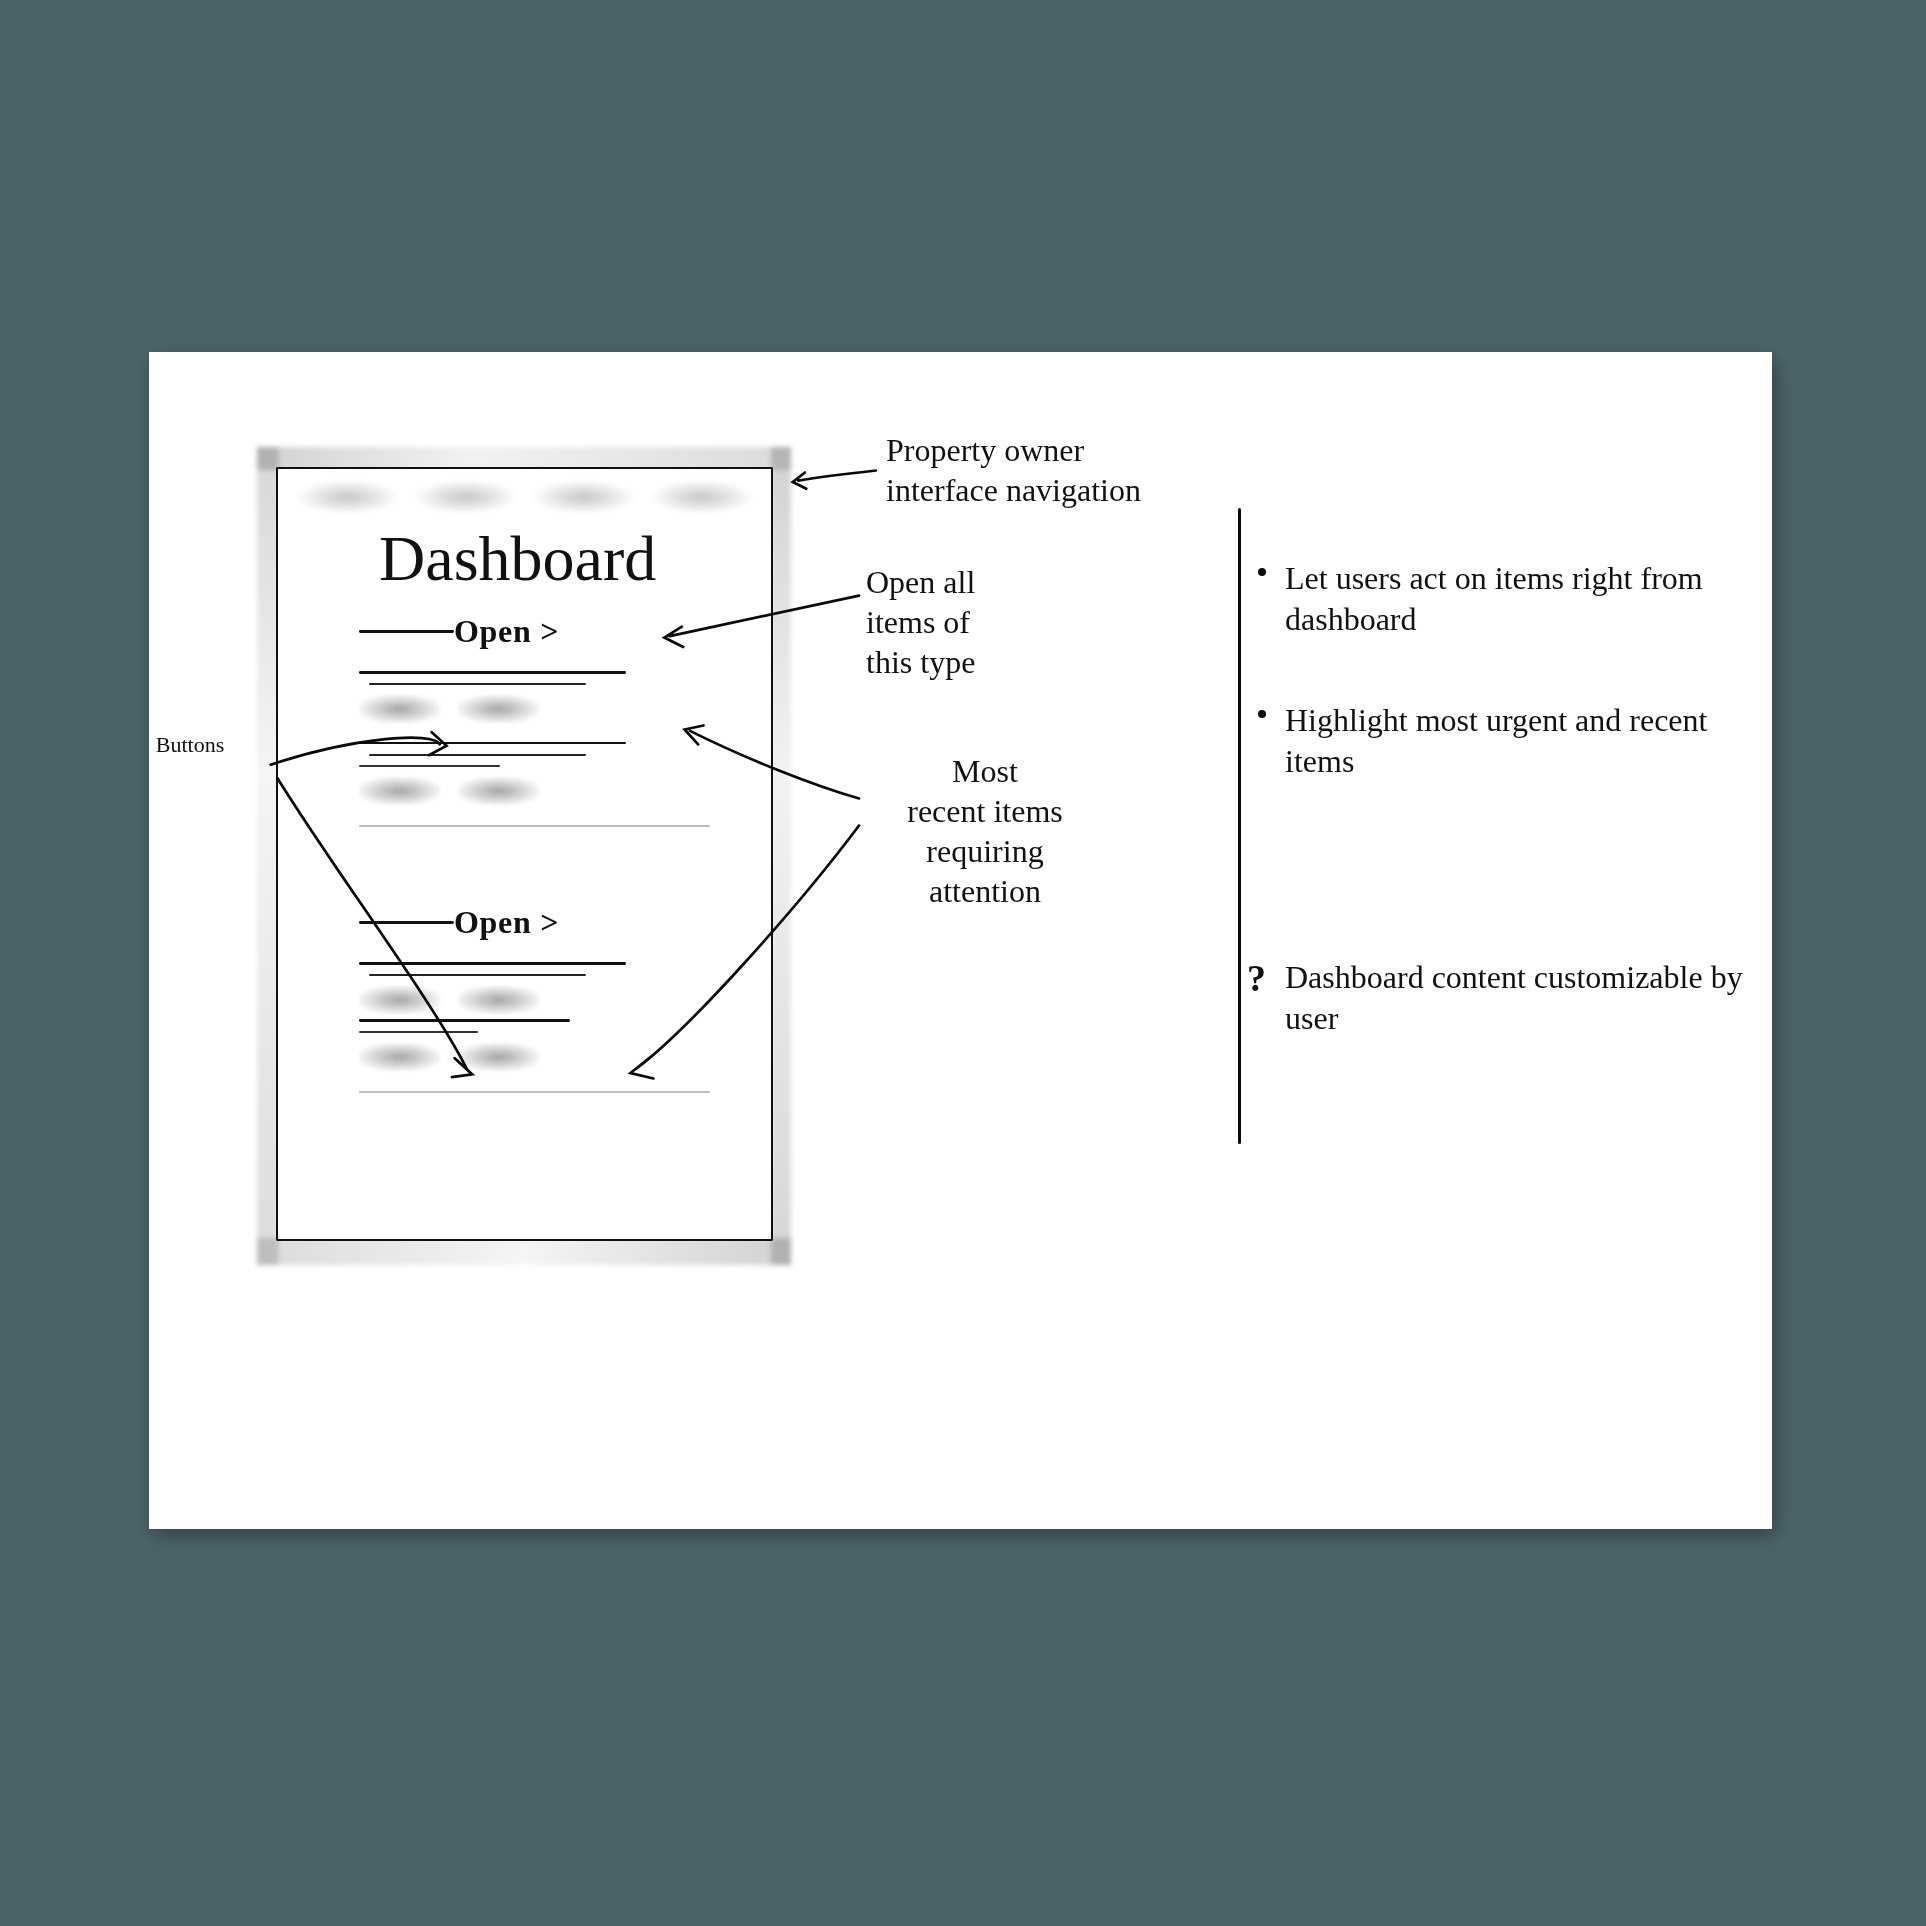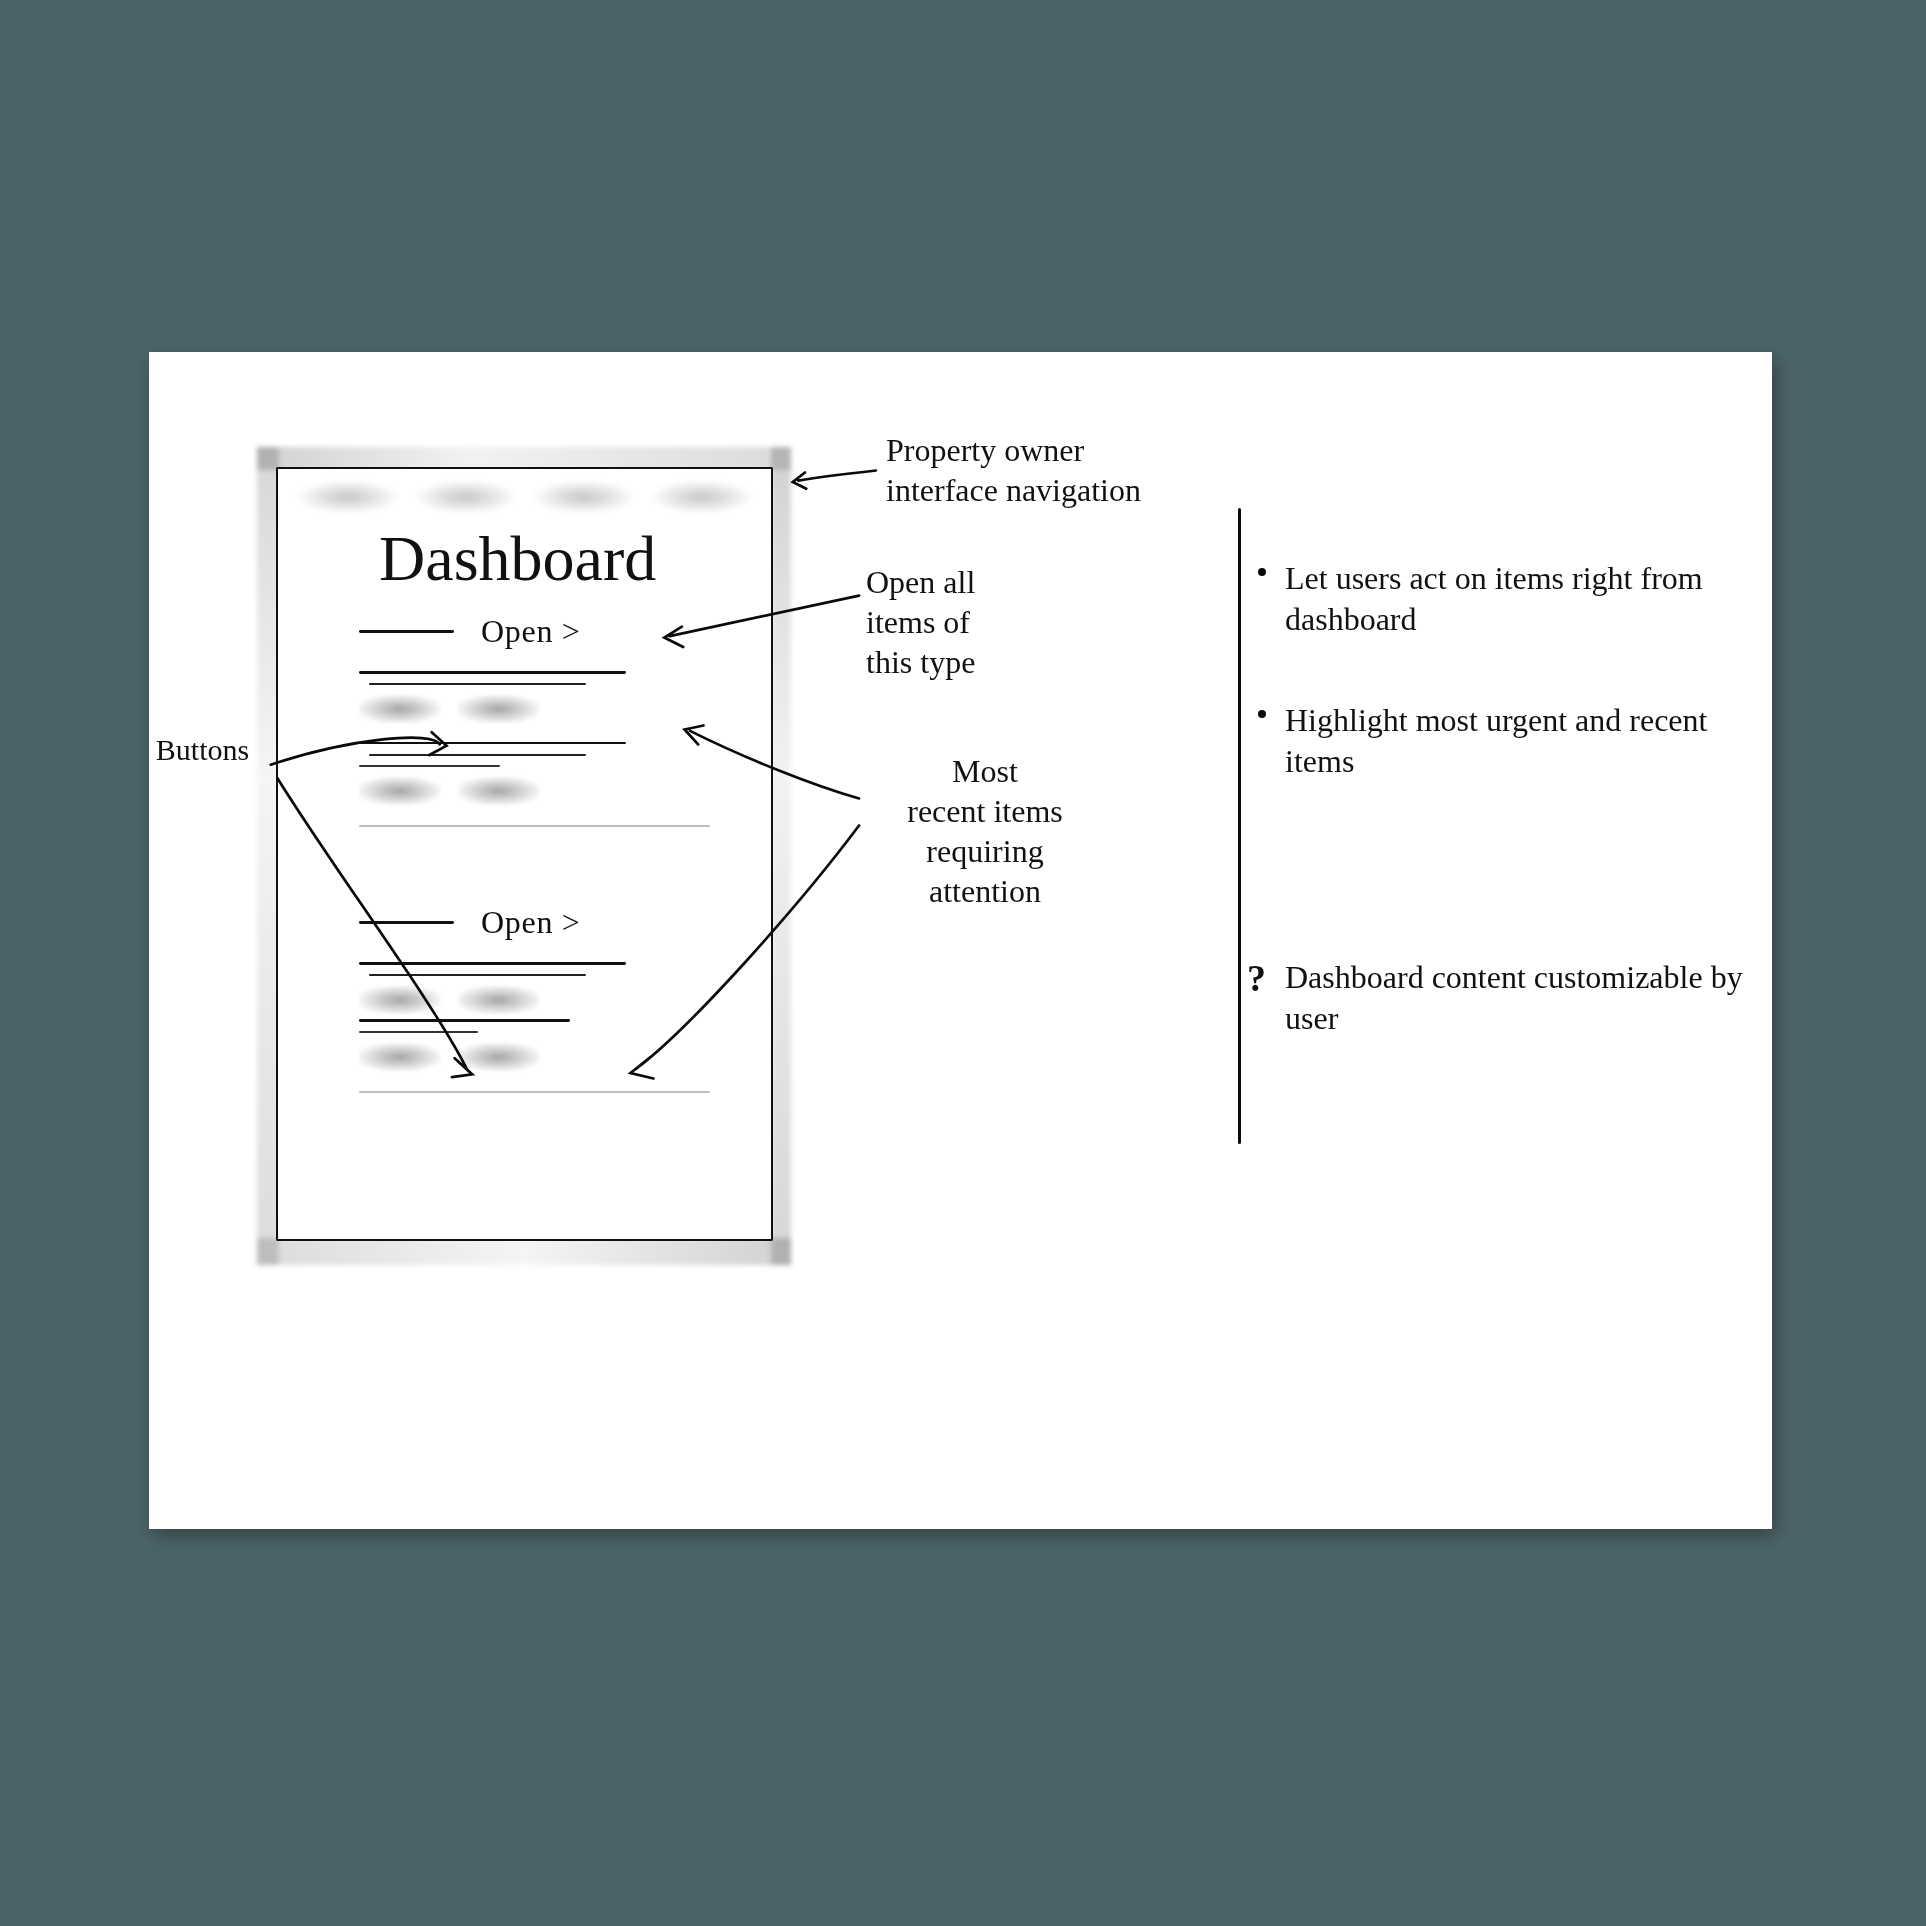--- a/index.html
+++ b/index.html
@@ -82,22 +82,22 @@
     position: absolute;
     left: 81px;
     right: 61px;
   }
   .section.s1 { top: 142px; height: 250px; }
   .section.s2 { top: 433px; height: 250px; }
 
   .sect-head {
     display: flex;
     align-items: center;
-    gap: 27px;
     height: 41px;
+    font-weight: bold;
   }
   .sect-head .hline {
     width: 95px;
     height: 2.7px;
     background: #101010;
     border-radius: 1.4px;
   }
   .open-link {
     font-family: "Segoe Script","Bradley Hand",cursive;
     font-size: 32px;
@@ -141,21 +141,21 @@
     font-size: 32px;
     line-height: 1.25;
     font-family: "Segoe Script","Bradley Hand","Comic Sans MS",cursive;
     white-space: pre-line;
   }
   .muted { color: #8b8b8b; }
 
   .anno.nav    { left: 737px; top: 78px;  width: 379px; }
   .anno.openall{ left: 717px; top: 210px;  width: 243px; }
   .anno.recent { left: 694px; top: 399px;  width: 284px; text-align: center; }
-  .anno.buttons{ left: 6.8px;   top: 379px;  width: 149px; font-size:30px;}
+  .anno.buttons{ left: 6.8px;   top: 379px;  width: 149px; font-size:22px;}
 
   .notes-divider {
     position: absolute;
     left: 1089px;
     top: 156px;
     width: 3.4px;
     height: 636px;
     background: #0b0b0b;
     border-radius: 2px;
   }

